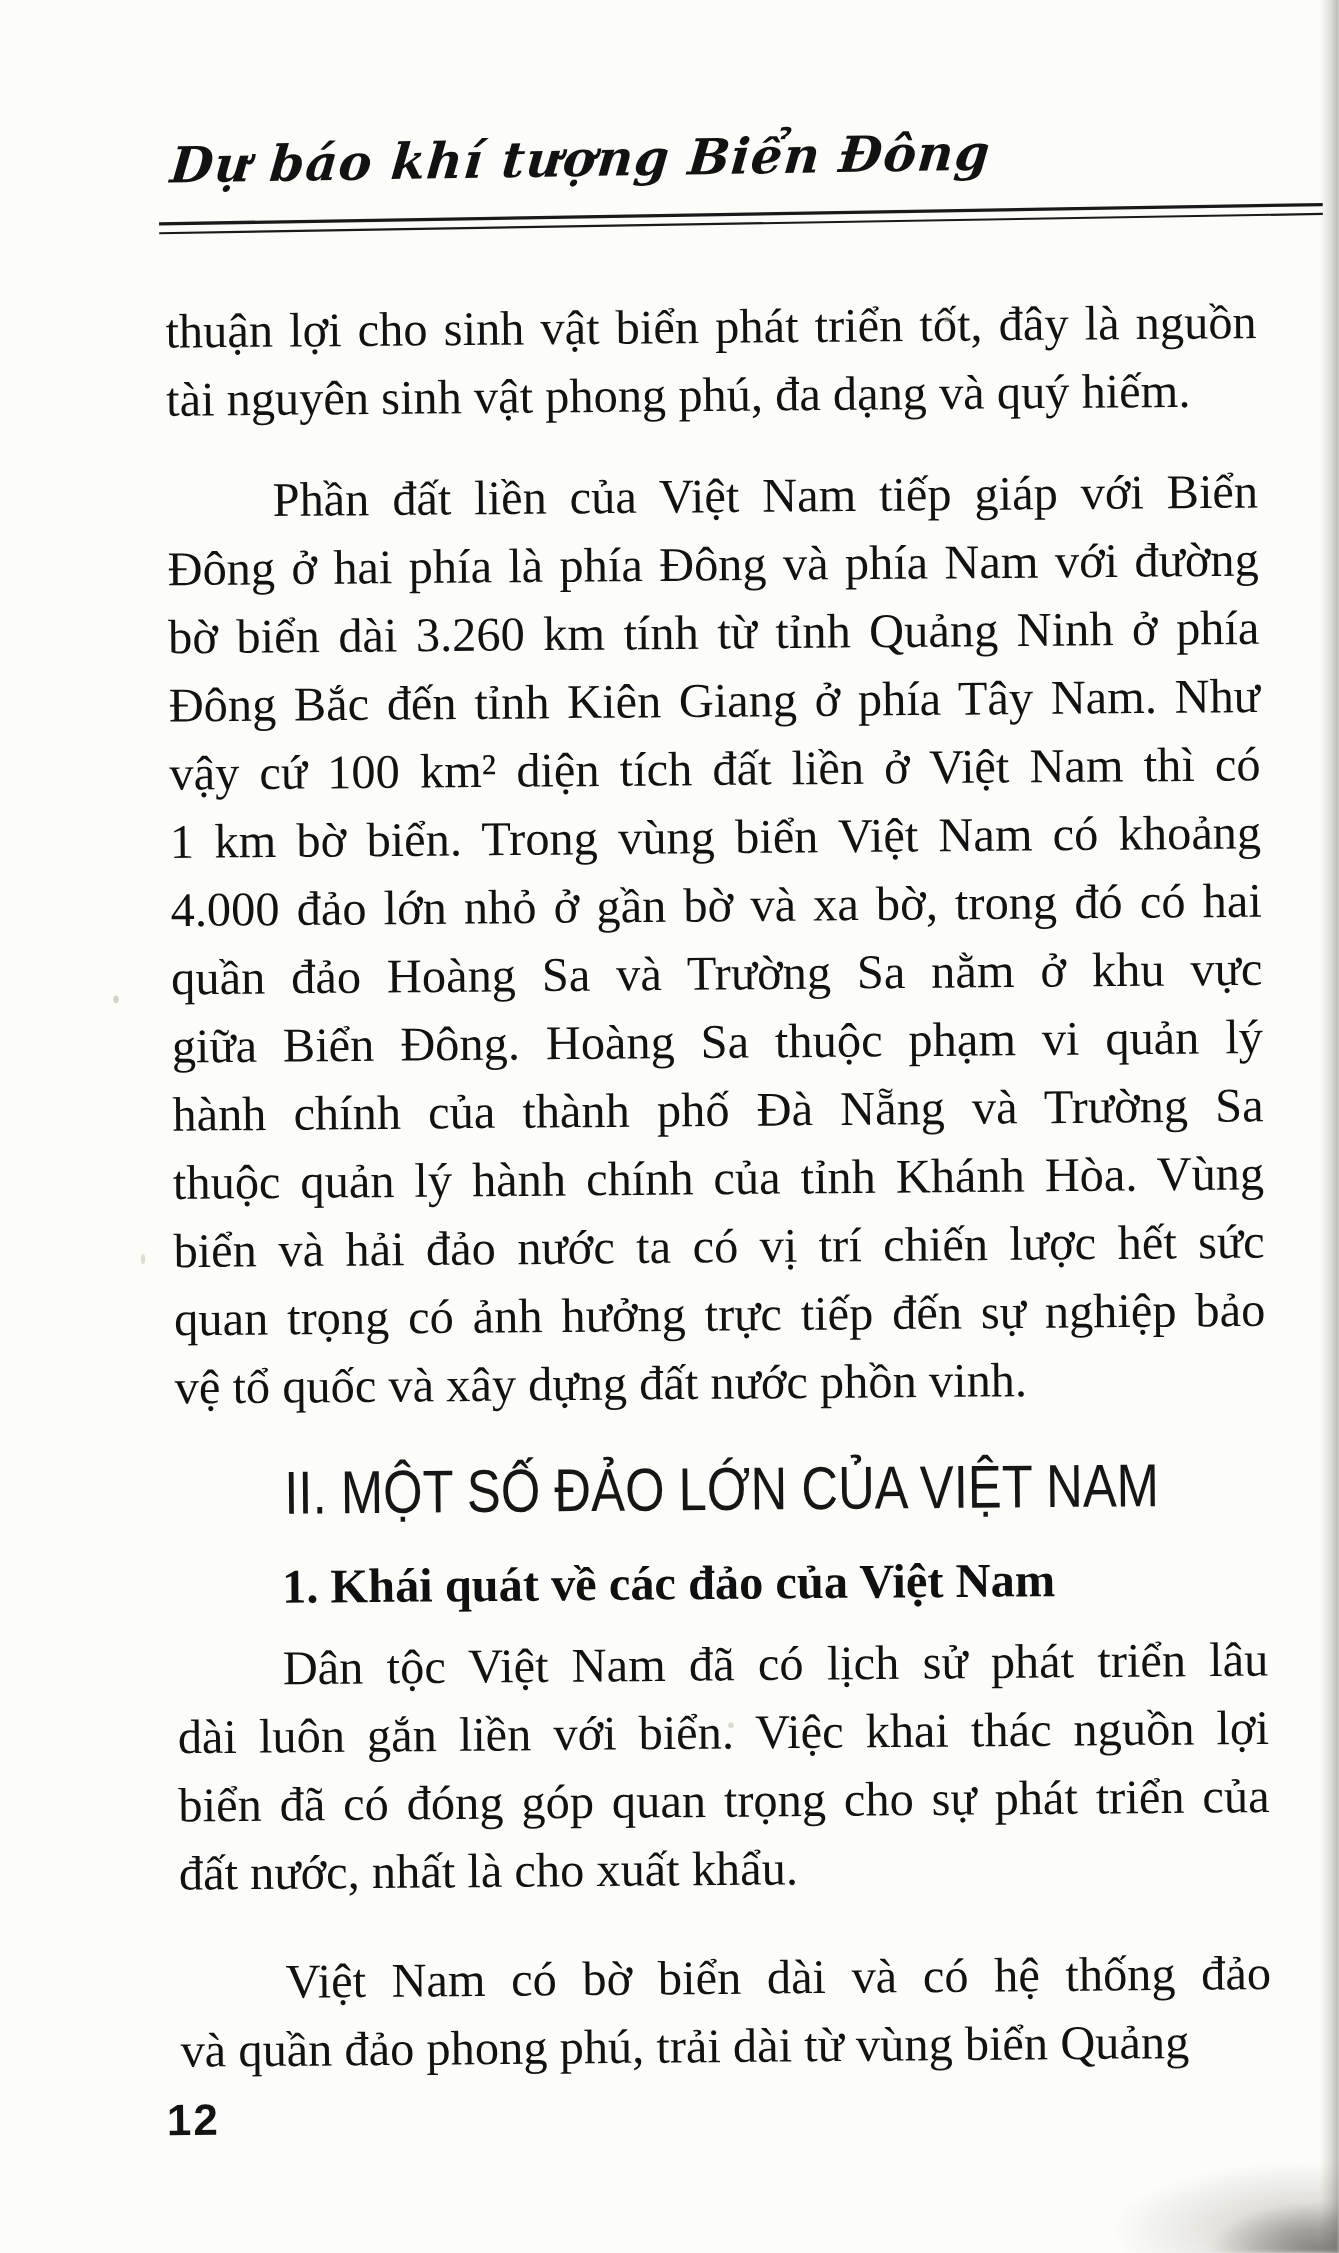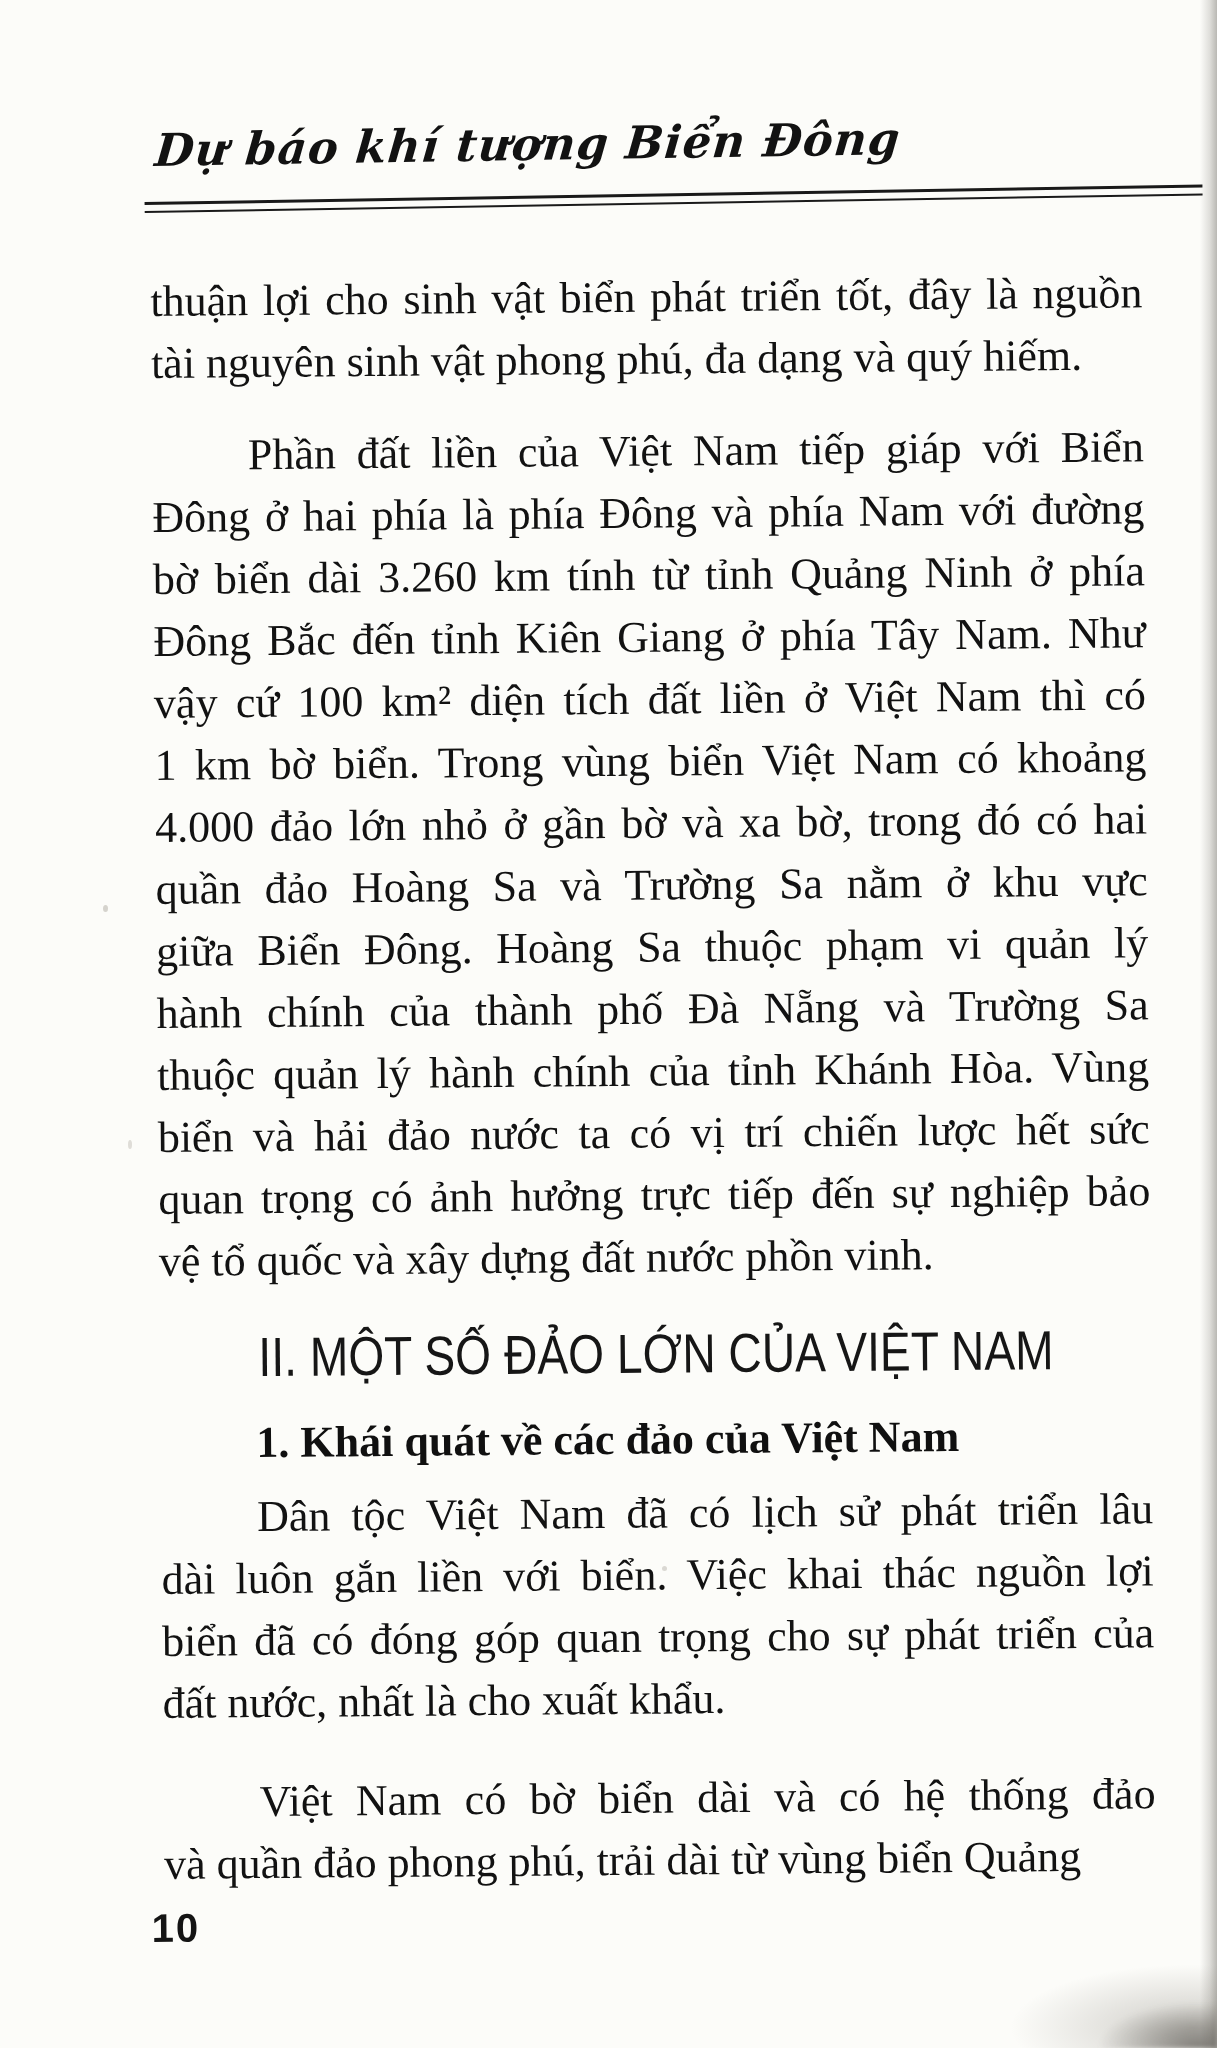--- a/index.html
+++ b/index.html
@@ -139,21 +139,21 @@
           <div class="line">dài luôn gắn liền với biển. Việc khai thác nguồn lợi</div>
           <div class="line">biển đã có đóng góp quan trọng cho sự phát triển của</div>
           <div class="line final">đất nước, nhất là cho xuất khẩu.</div>
         </div>
         <div class="para">
           <div class="line indent">Việt Nam có bờ biển dài và có hệ thống đảo</div>
           <div class="line final">và quần đảo phong phú, trải dài từ vùng biển Quảng</div>
         </div>
       </div>
 
-    <div class="page-number">10</div>
+    <div class="page-number">12</div>
   </div>
 
   <div class="speck s1"></div>
   <div class="speck s2"></div>
   <div class="speck s3"></div>
   <div class="speck s4"></div>
   <div class="corner-smudge"></div>
 </div>
 
 </body></html>

